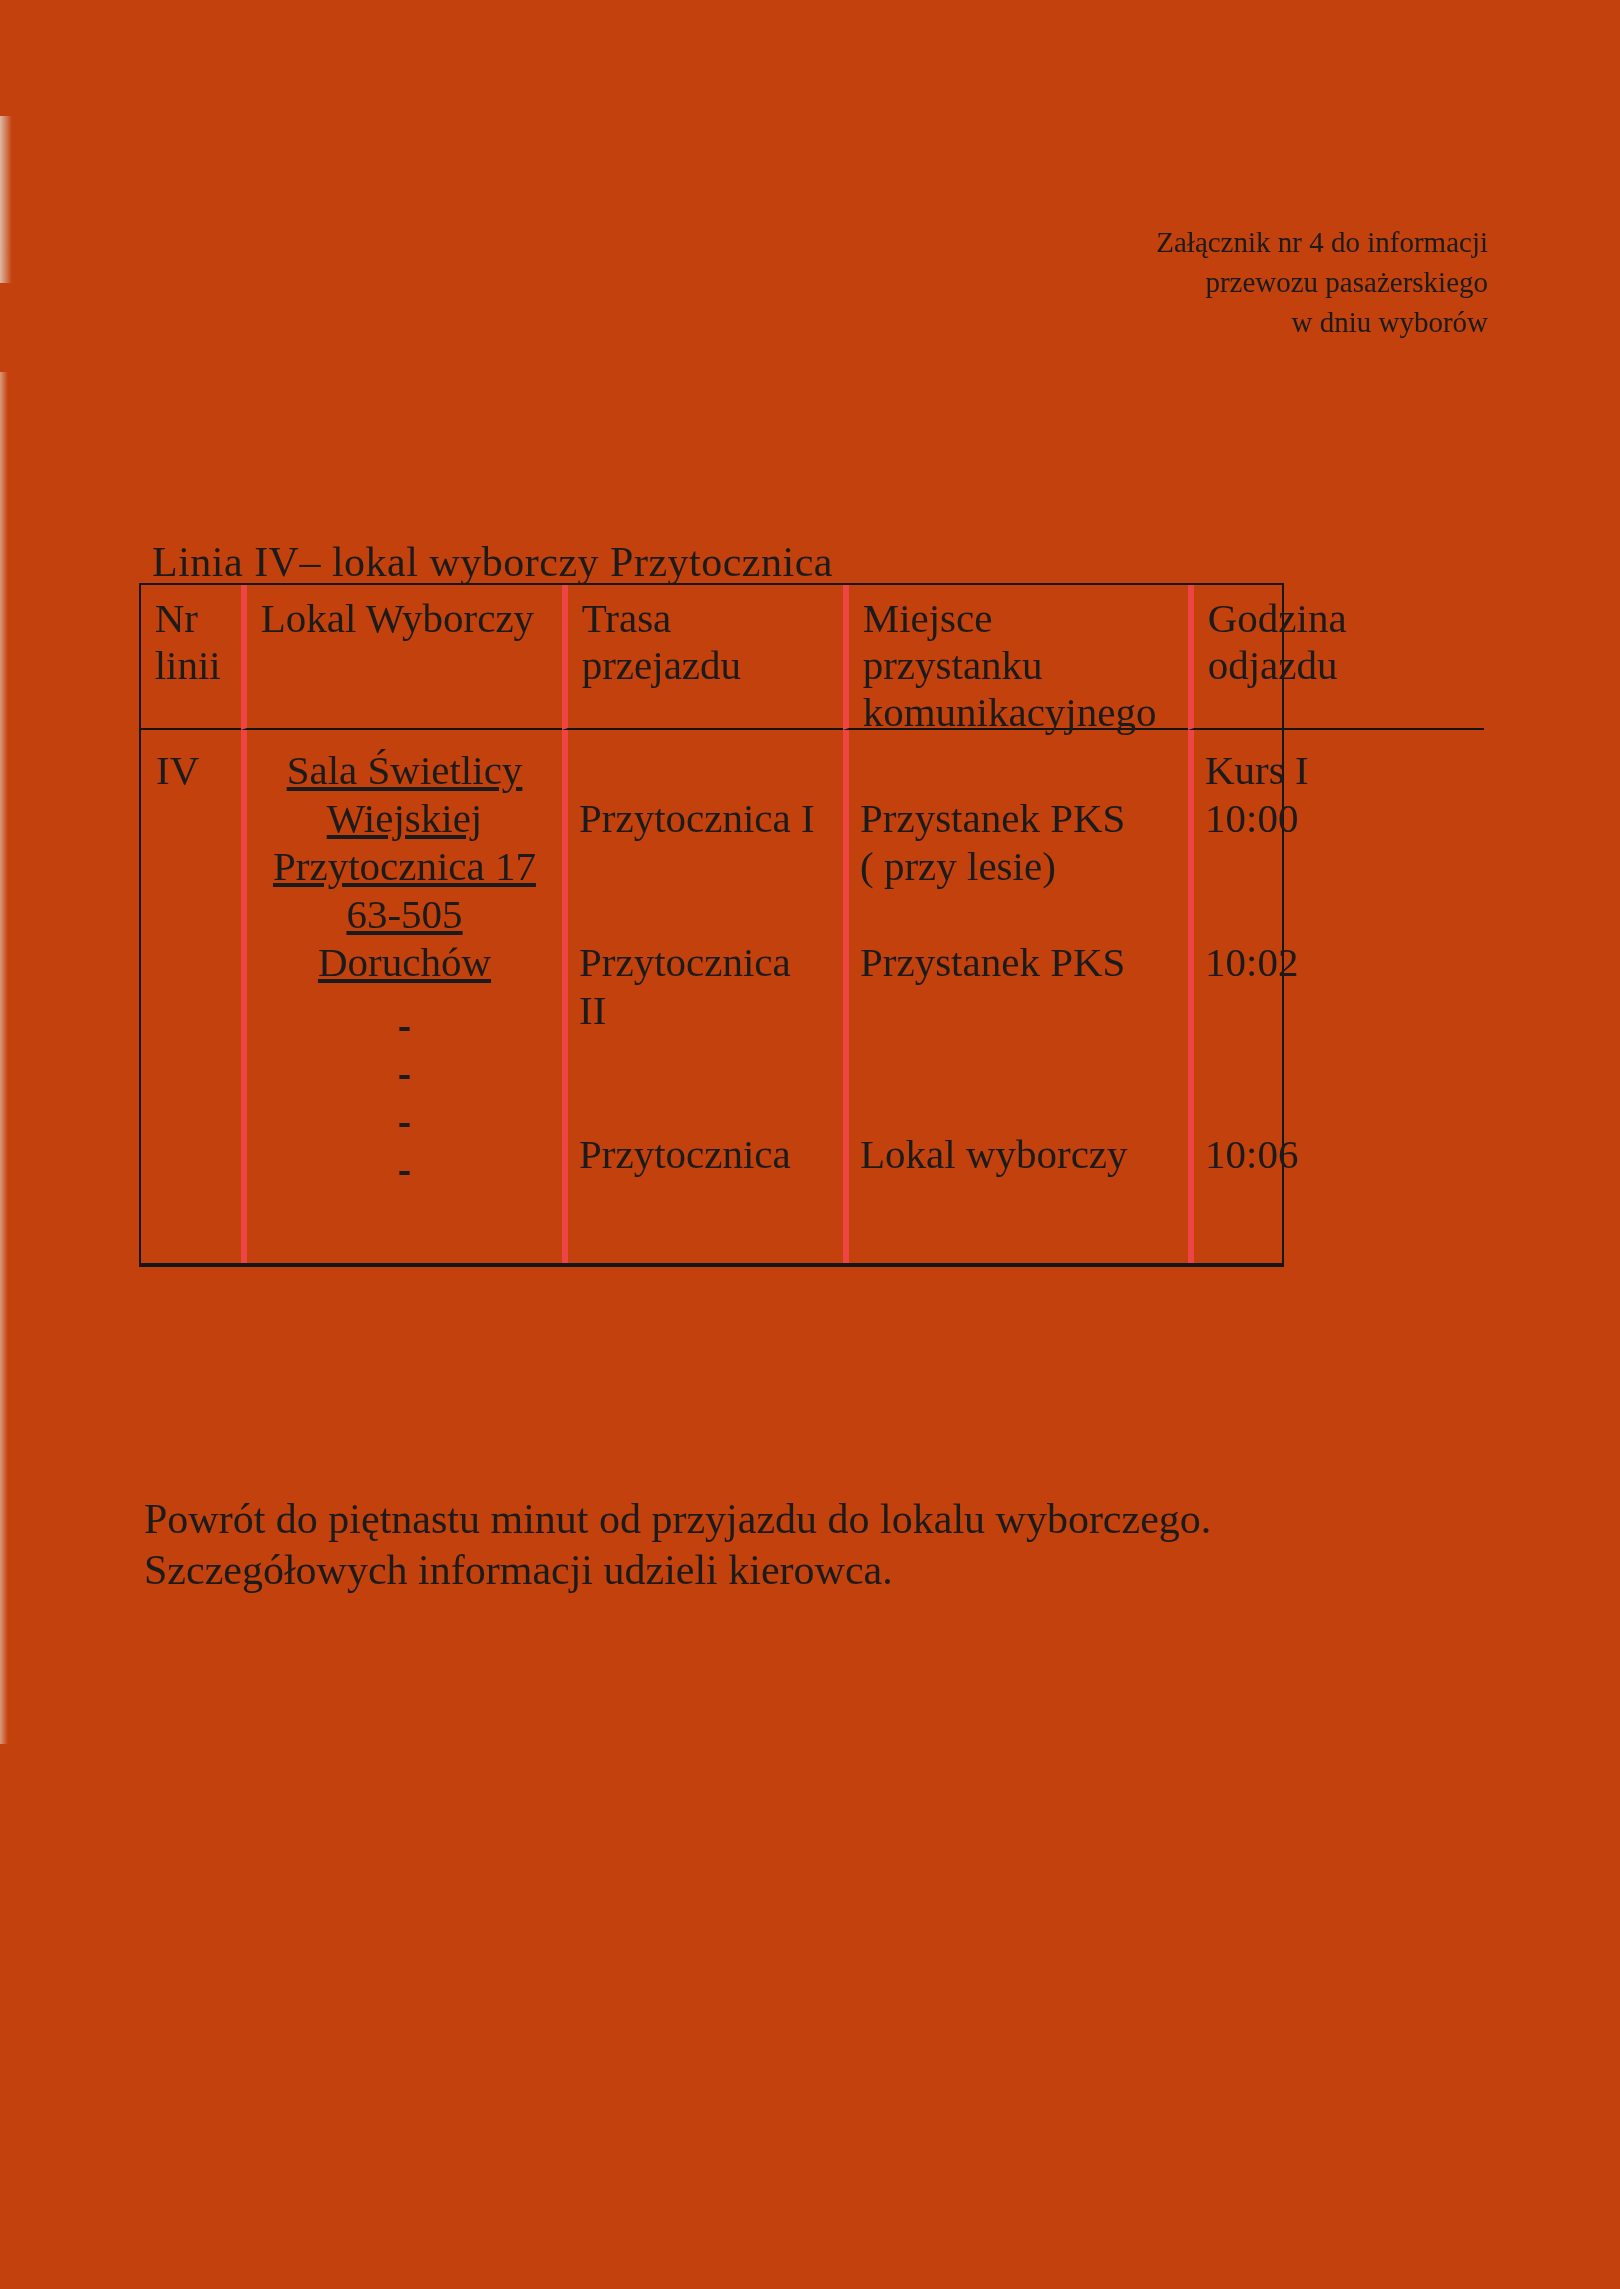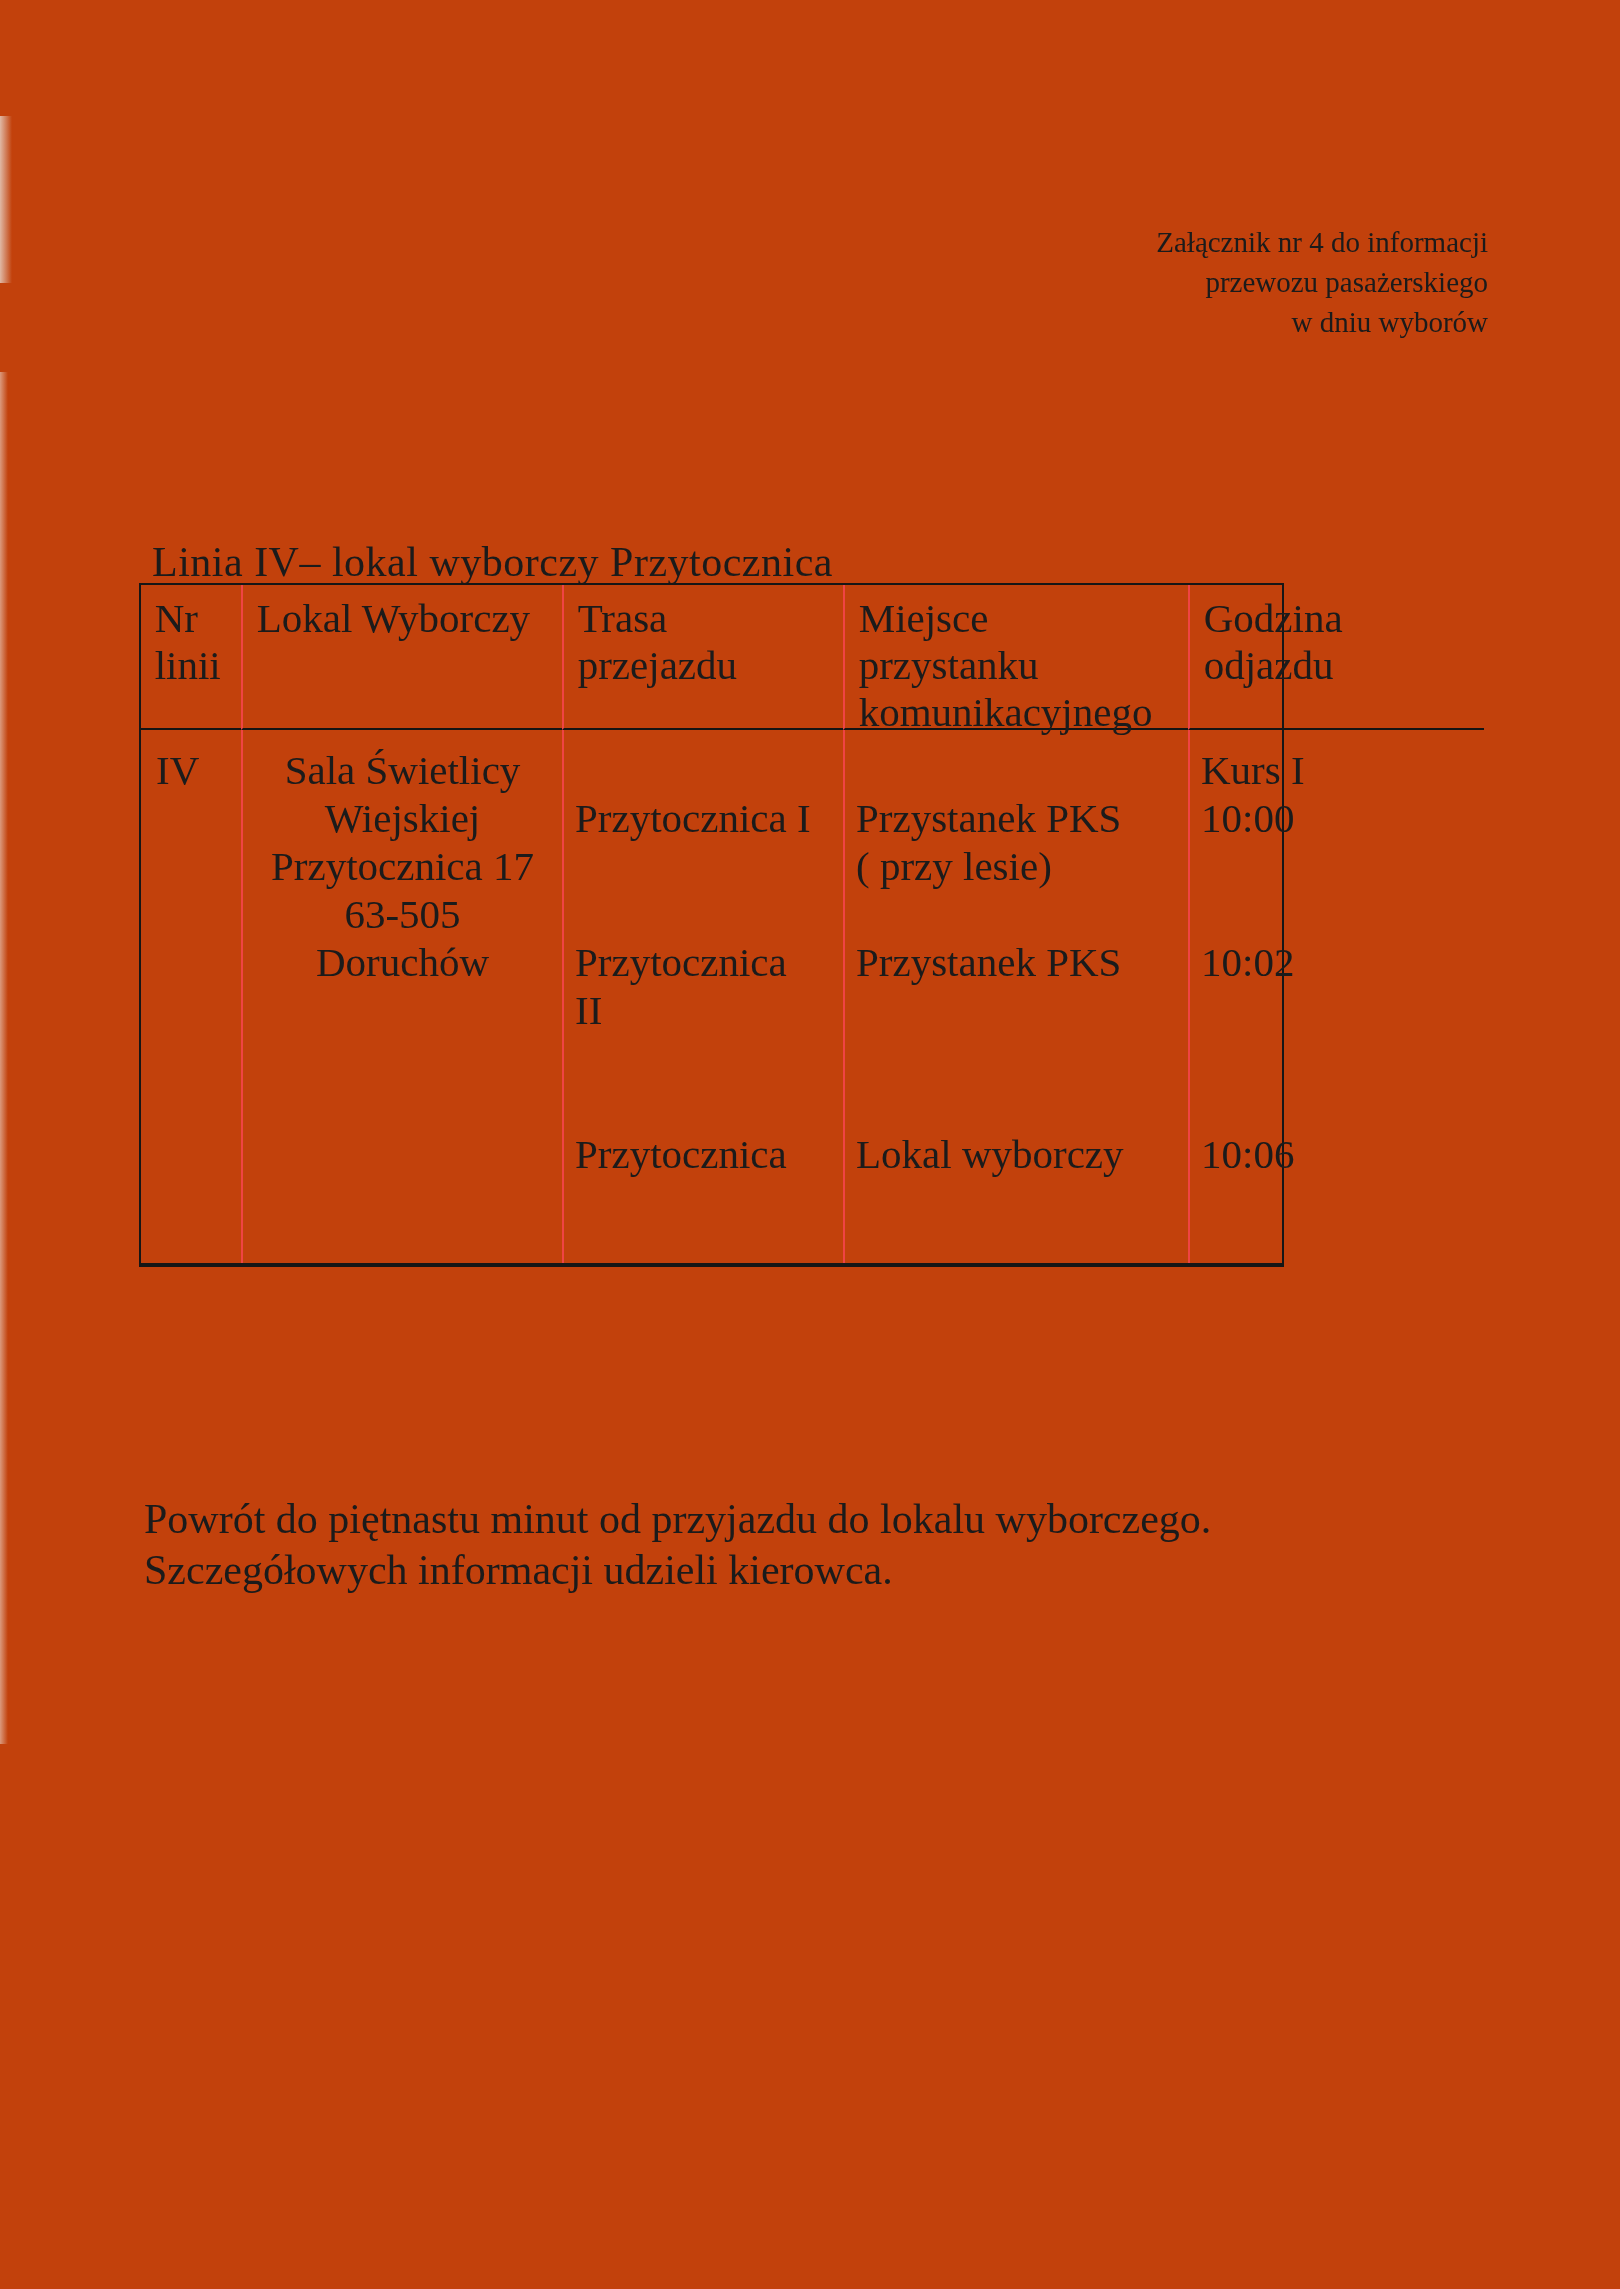--- a/index.html
+++ b/index.html
@@ -64,36 +64,36 @@
     border-bottom-width: 4.9px;
     display: grid;
     grid-template-columns: 100px 321px 281px 345px 173px 123px;
     grid-template-rows: 145px 1fr;
     font-size: 41px;
   }
   .cell {
     box-sizing: border-box;
     overflow: visible;
   }
-  .cell.vline { border-left: 2px solid #ef4444; }
+  .cell.vline { border-left: 6px solid #ef4444; }
   .cell.head {
     border-bottom: 2.9px solid #141414;
     padding: 9.8px 5.9px 0 13.7px;
     line-height: 47px;
   }
   .cell.head .ln { height: 47px; white-space: nowrap; }
   .cell.body {
     padding-top: 15.7px;
     line-height: 48px;
   }
   .cell.body .ln { height: 48px; white-space: nowrap; }
   .pad-left .ln { padding-left: 11px; }
   .pad-left-lg .ln { padding-left: 15px; }
   .pad-left-sm .ln { padding-left: 8.8px; }
-  .centered { text-align: center; }
+  .centered { text-align: center; text-decoration: underline; }
   .centered .ln { padding-left: 0; }
   .head.godzina { grid-column: 5 / 7; }
   .footer-note {
     position: absolute;
     left: 144px;
     top: 1494px;
     width: 1333px;
     font-size: 42px;
     line-height: 51px;
   }

